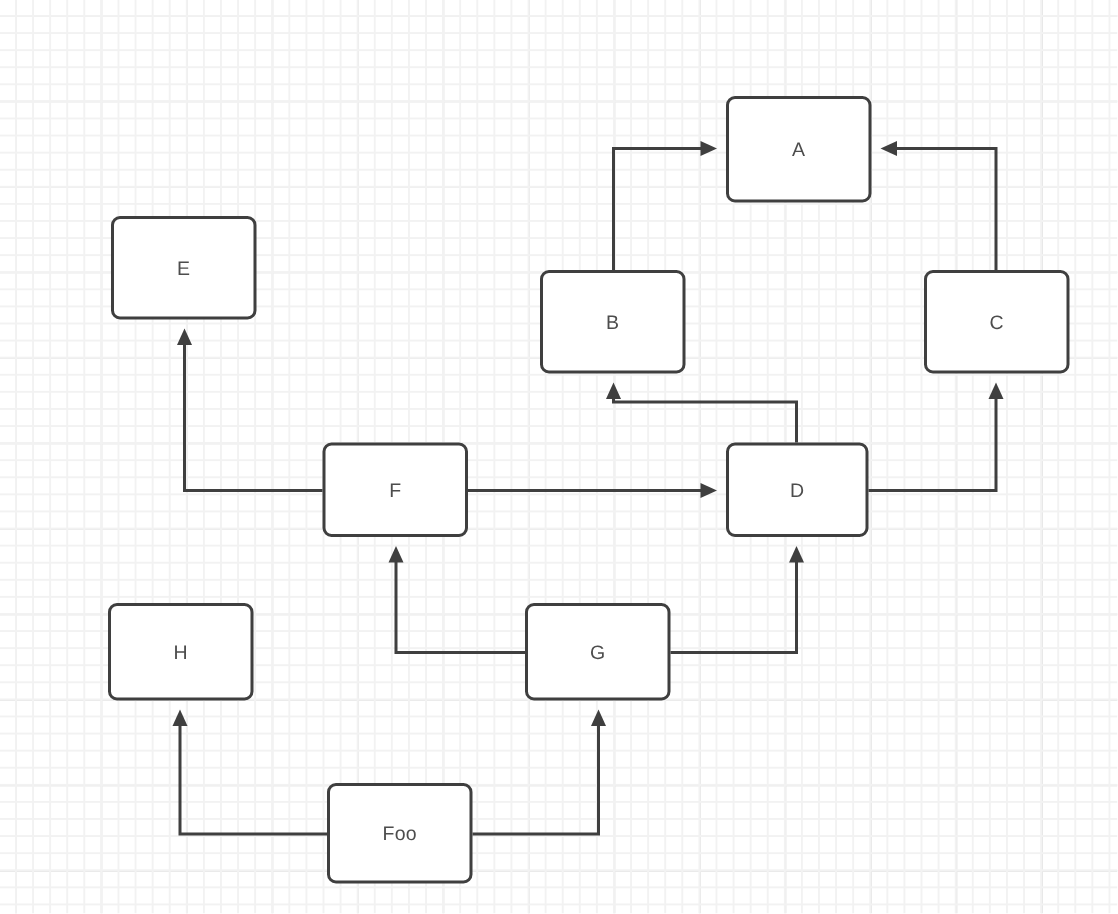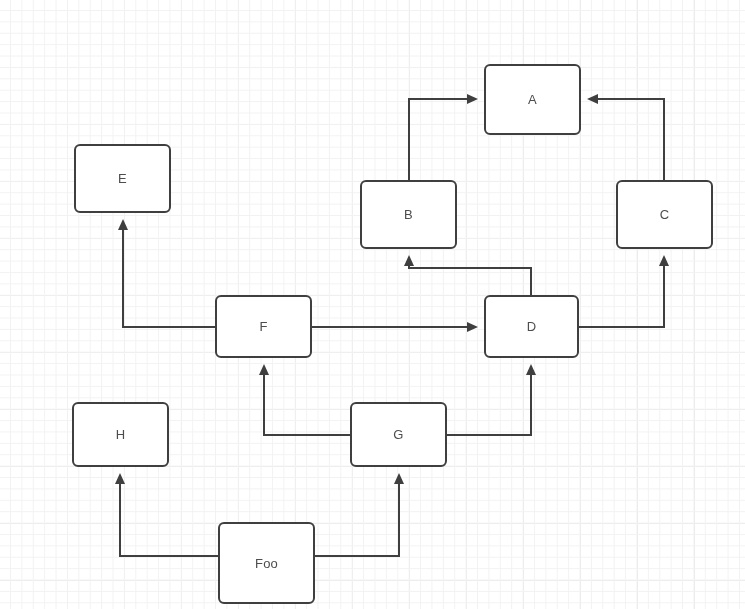--- a/index.html
+++ b/index.html
@@ -120,17 +120,17 @@
       </div>
       <div class="node" style="left: 215px; top: 295px; width: 97px; height: 63px; background: rgb(255, 255, 255); border: 2px solid rgb(63, 63, 63); border-radius: 6px; color: rgb(77, 77, 77); font-size: 13px;">
         <span class="node-label">F</span>
       </div>
       <div class="node" style="left: 350px; top: 402px; width: 97px; height: 65px; background: rgb(255, 255, 255); border: 2px solid rgb(63, 63, 63); border-radius: 6px; color: rgb(77, 77, 77); font-size: 13px;">
         <span class="node-label">G</span>
       </div>
       <div class="node" style="left: 72px; top: 402px; width: 97px; height: 65px; background: rgb(255, 255, 255); border: 2px solid rgb(63, 63, 63); border-radius: 6px; color: rgb(77, 77, 77); font-size: 13px;">
         <span class="node-label">H</span>
       </div>
-      <div class="node" style="left: 218px; top: 522px; width: 97px; height: 82px; background: rgb(255, 255, 255); border: 2px solid rgb(63, 63, 63); border-radius: 6px; color: rgb(77, 77, 77); font-size: 13px;">
+      <div class="node" style="left: 218px; top: 522px; width: 97px; height: 67px; background: rgb(255, 255, 255); border: 2px solid rgb(63, 63, 63); border-radius: 6px; color: rgb(77, 77, 77); font-size: 13px;">
         <span class="node-label">Foo</span>
       </div>
     </div>
 </div>
 
 </body></html>

